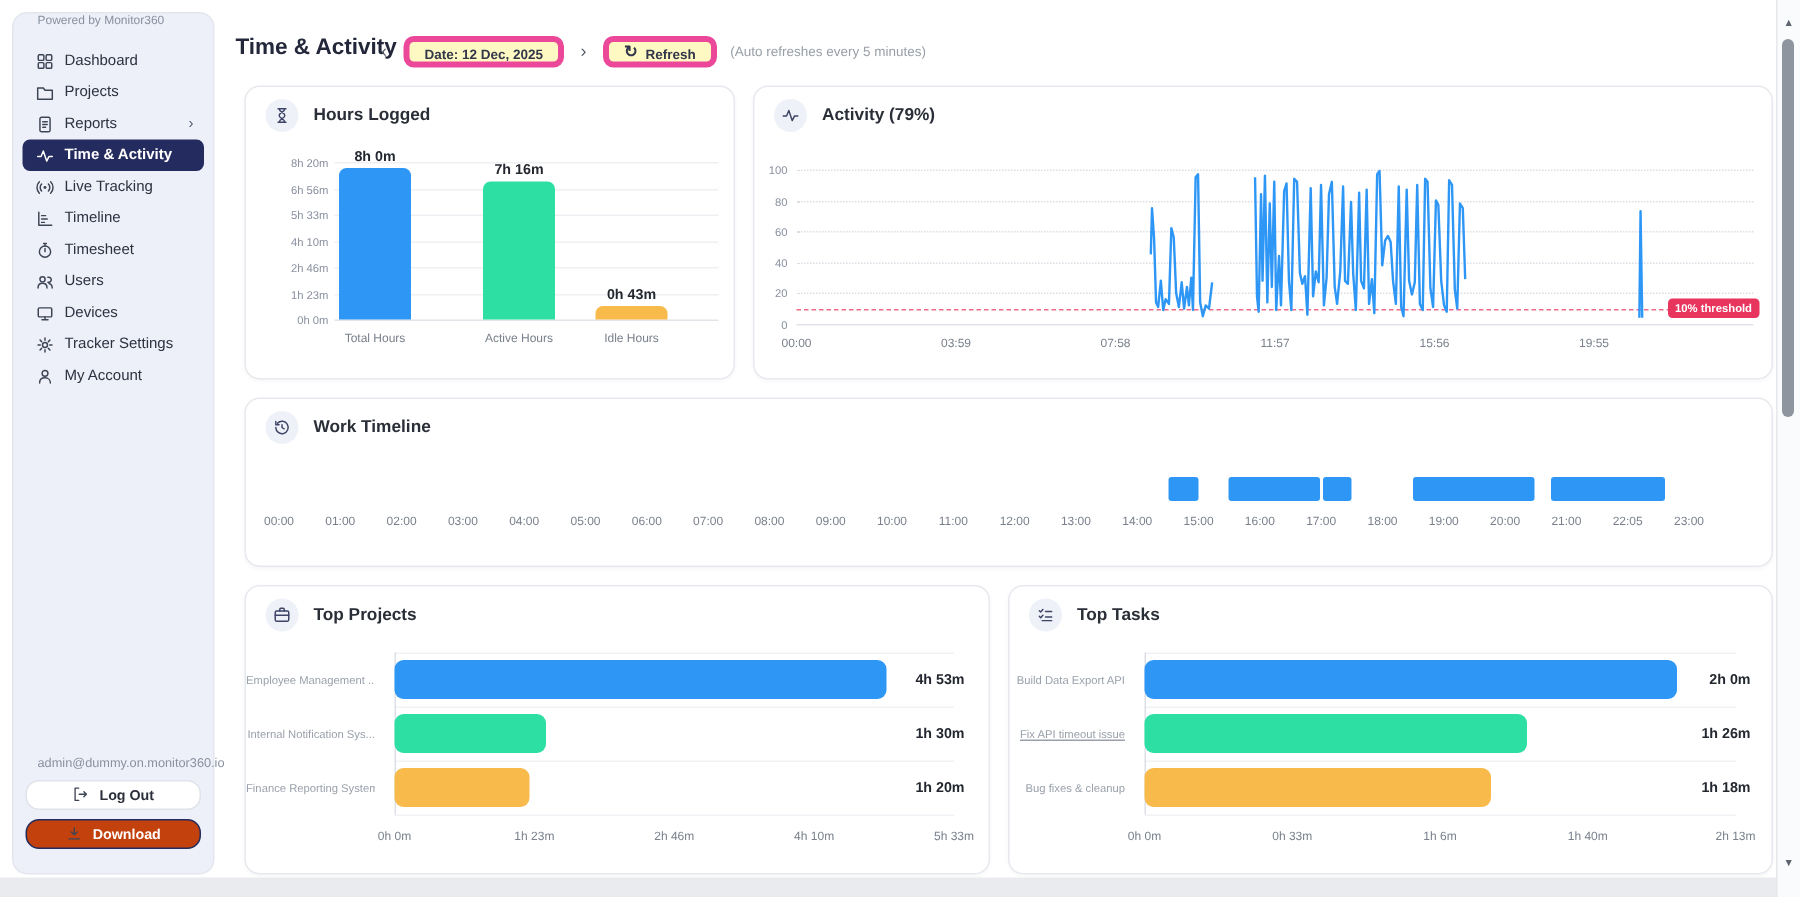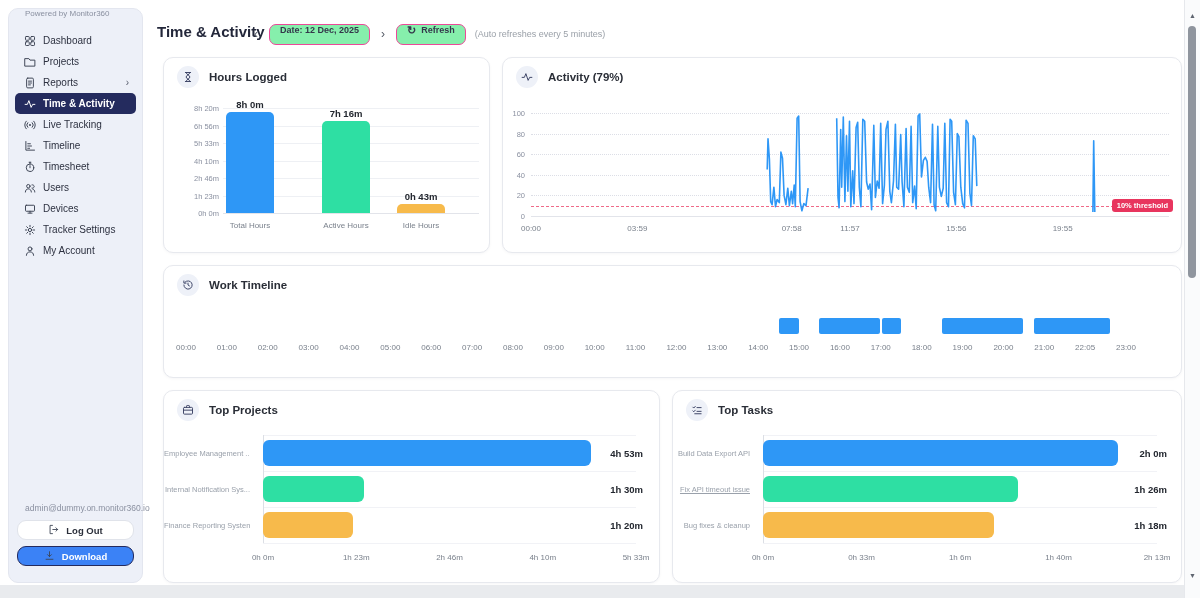--- a/index.html
+++ b/index.html
@@ -24,29 +24,29 @@
   .nav-item.active { background:#242b5e; color:#ffffff; font-weight:700; }
   .nav-item.active .nav-ico { color:#ffffff; }
   .nav-chev { margin-left:auto; font-size:10px; color:#5a6070; }
   .side-footer { position:absolute; left:0; right:0; bottom:10px; padding:0 8px; }
   .side-email { font-size:8.5px; color:#8a90a0; padding:0 8px 7px 8px; white-space:nowrap; }
   .side-btn {
     display:flex; align-items:center; justify-content:center; gap:6px;
     height:20px; border-radius:9px; font-size:9.5px; font-weight:700; cursor:pointer; margin-bottom:6px;
   }
   .btn-logout { background:#ffffff; border:1px solid #e0e3ea; color:#2b2f3a; }
-  .btn-download { background:#3b82f6; border:1px solid #242b5e; color:#ffffff; }
+  .btn-download { background:#c2410c; border:1px solid #242b5e; color:#ffffff; }
   .side-btn svg { width:11px; height:11px; }
   
   #page-title { position:absolute; left:157px; top:23px; font-size:15px; font-weight:700; color:#23273a; }
   #header-controls { position:absolute; left:252px; top:22px; height:24px; display:flex; align-items:center; gap:9px; }
   .hc-chev { font-size:12px; color:#555b66; cursor:pointer; padding:0 2px; line-height:24px; }
   .pill {
-    display:flex; align-items:flex-start; gap:5px; height:21px; padding:0 10px;
-    border:1px solid #ec4899; border-radius:7px; background:#86efac;
+    display:flex; align-items:flex-end; gap:5px; height:21px; padding:0 10px;
+    border:4px solid #ec4899; border-radius:7px; background:#fef9c3;
     font-size:9px; font-weight:700; color:#33374a; cursor:pointer; white-space:nowrap;
   }
   #user-select { width:132px; height:23px; border-radius:8px; justify-content:space-between; font-weight:400; color:#2d3140; }
   #user-clear { color:#6b7280; font-size:11px; cursor:pointer; }
   .refresh-ico { font-size:11px; line-height:1; }
   #auto-note { font-size:9px; color:#9aa0a8; white-space:nowrap; }
   
   .card {
     position:absolute; background:#ffffff; border:1px solid #e7e9ee; border-radius:10px;
     box-shadow:0 1px 3px rgba(25,30,50,.04);
@@ -286,21 +286,21 @@
         <div class="grid-dot" style="left: 28px; width: 638px; top: 116.8px;"></div>
         <div class="ax-lab" style="left: 0px; width: 22px; top: 112.8px;">40</div>
         <div class="grid-dot" style="left: 28px; width: 638px; top: 96.2px;"></div>
         <div class="ax-lab" style="left: 0px; width: 22px; top: 92.2px;">60</div>
         <div class="grid-dot" style="left: 28px; width: 638px; top: 75.6px;"></div>
         <div class="ax-lab" style="left: 0px; width: 22px; top: 71.6px;">80</div>
         <div class="grid-dot" style="left: 28px; width: 638px; top: 55px;"></div>
         <div class="ax-lab" style="left: 0px; width: 22px; top: 51px;">100</div>
         <div class="ax-lab-c" style="left: 10px; width: 36px; top: 166px;">00:00</div>
         <div class="ax-lab-c" style="left: 116.333px; width: 36px; top: 166px;">03:59</div>
-        <div class="ax-lab-c" style="left: 222.667px; width: 36px; top: 166px; margin-left: 48px;">07:58</div>
+        <div class="ax-lab-c" style="left: 222.667px; width: 36px; top: 166px;">07:58</div>
         <div class="ax-lab-c" style="left: 329px; width: 36px; top: 166px;">11:57</div>
         <div class="ax-lab-c" style="left: 435.333px; width: 36px; top: 166px;">15:56</div>
         <div class="ax-lab-c" style="left: 541.667px; width: 36px; top: 166px;">19:55</div>
         <div class="thresh-line" style="left: 28px; width: 638px; top: 147.7px;"></div>
         <div class="thresh-badge" style="right: 8px; top: 140.7px; margin-left: 25px;">10% threshold</div>
         <svg viewBox="0 0 638 103" style="position:absolute;left:28px;top:55px;width:638px;height:103px;overflow:visible;">
           <polyline points="236.2,56.6 237.0,25.8 238.4,46.3 239.7,88.6 241.1,91.7 242.9,74.2 244.5,93.7 246.1,86.5 248.3,89.6 249.9,39.1 251.5,45.3 253.1,82.4 254.9,91.7 256.8,75.2 258.4,92.7 260.3,78.3 261.6,90.6 263.2,72.1 264.3,93.7 266.1,5.2 267.7,3.1 269.1,88.6 270.9,97.8 272.8,90.6 275.0,92.7 277.1,75.2" fill="none" stroke="#2E97F6" stroke-width="1.6" stroke-linejoin="round"></polyline>
           <polyline points="305.7,5.2 307.0,84.5 308.1,94.8 309.7,16.5 310.7,74.2 312.3,4.1 313.9,88.6 315.5,22.7 316.9,78.3 318.5,8.2 319.8,93.7 321.7,57.7 323.0,90.6 325.1,14.4 326.7,9.3 328.3,74.2 329.9,93.7 331.8,6.2 333.7,8.2 335.6,69.0 337.2,76.2 339.0,71.1 340.6,96.8 342.8,12.4 344.4,84.5 346.2,68.0 348.1,75.2 349.7,10.3 351.6,90.6 353.4,72.1 355.0,16.5 356.9,8.2 358.8,78.3 360.4,89.6 362.5,68.0 364.4,11.3 365.7,74.2 367.6,76.2 369.7,21.6 371.1,69.0 372.9,93.7 375.1,15.5 376.4,74.2 378.3,79.3 380.1,13.4 381.7,89.6 383.6,73.1 385.2,95.8 387.1,3.1 388.7,1.0 390.5,63.9 392.4,47.4 394.3,44.3 396.1,48.4 397.7,74.2 399.6,89.6 401.5,11.3 403.1,91.7 404.7,97.8 406.8,13.4 408.4,74.2 410.3,83.4 412.2,75.2 413.8,10.3 415.6,89.6 417.5,93.7 419.1,6.2 420.7,8.2 422.6,79.3 424.4,91.7 426.3,20.6 427.9,23.7 429.8,74.2 431.7,90.6 433.5,94.8 435.1,7.2 437.0,10.3 438.9,80.3 440.5,92.7 442.3,22.7 444.2,25.8 445.8,73.1" fill="none" stroke="#2E97F6" stroke-width="1.6" stroke-linejoin="round"></polyline>
           <polyline points="561.9,98.9 562.7,27.8 563.8,98.9" fill="none" stroke="#2E97F6" stroke-width="1.6" stroke-linejoin="round"></polyline>
         </svg>

